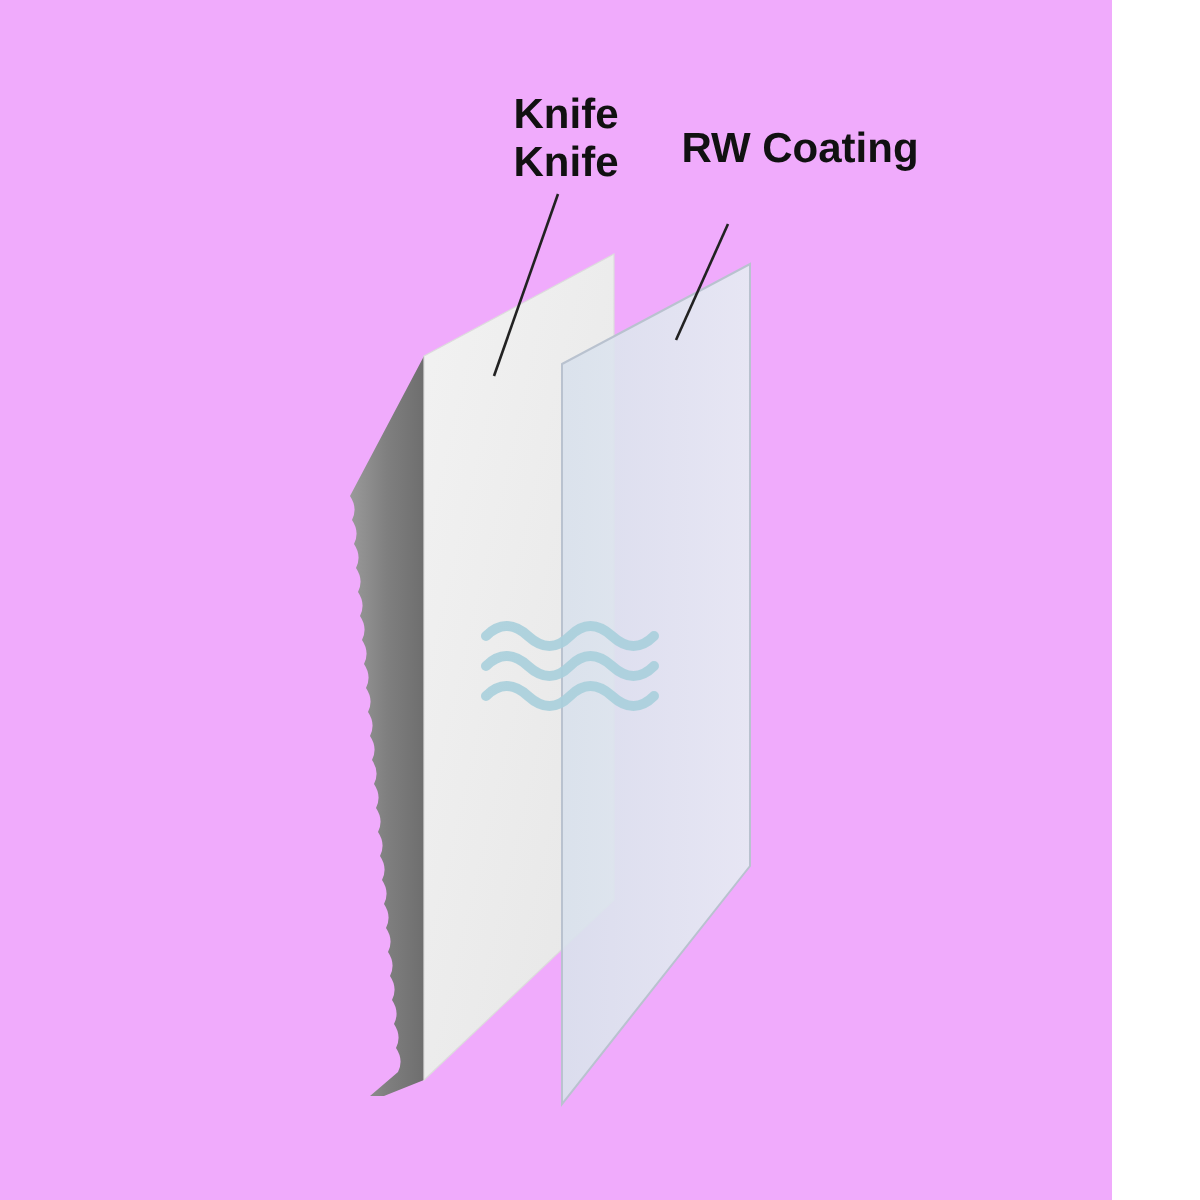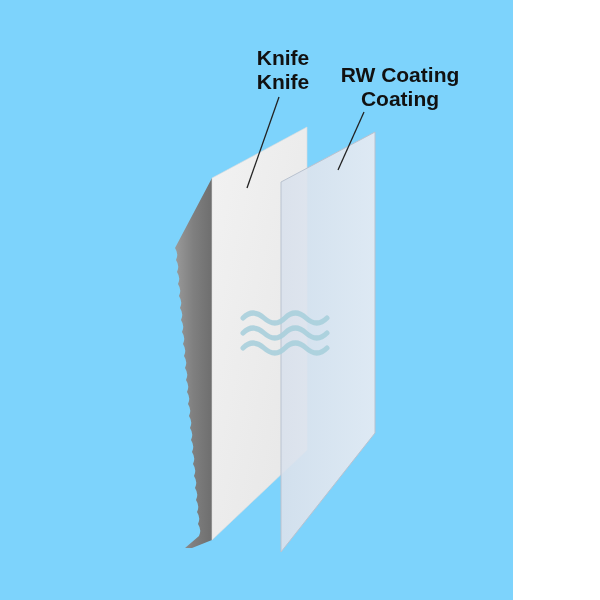--- a/index.html
+++ b/index.html
@@ -1,16 +1,16 @@
 <!DOCTYPE html>
 <html><head>
 <meta charset="utf-8">
 <style>
   html, body { margin:0; padding:0; background:#ffffff; }
-  .canvas { position:relative; width:513px; height:600px; overflow:hidden; background:#7dd3fc; }
+  .canvas { position:relative; width:556px; height:600px; overflow:hidden; background:#f0abfc; }
   .label { position:absolute; font-family:"Liberation Sans", sans-serif; font-weight:bold; font-size:21px; line-height:24px; color:#111; text-align:center; }
   svg { position:absolute; left:0; top:0; }
 </style>
 </head>
 <body>
 
 <div class="canvas">
   <svg width="600" height="600" viewBox="0 0 600 600">
     <defs>
       <linearGradient id="edgeGrad" x1="0" y1="0" x2="1" y2="0">
@@ -53,15 +53,14 @@
     <line x1="279" y1="97" x2="247" y2="188" stroke="#222" stroke-width="1.3"></line>
     <line x1="364" y1="112" x2="338" y2="170" stroke="#222" stroke-width="1.3"></line>
   </svg>
 
   <div class="label" style="left:228px; top:46px; width:110px;">
     <div>Knife</div>
     <div>Knife</div>
   </div>
   <div class="label" style="left:330px; top:63px; width:140px;">
     <div>RW Coating</div>
-    <div>Coating</div>
   </div>
 </div>
 
 </body></html>

